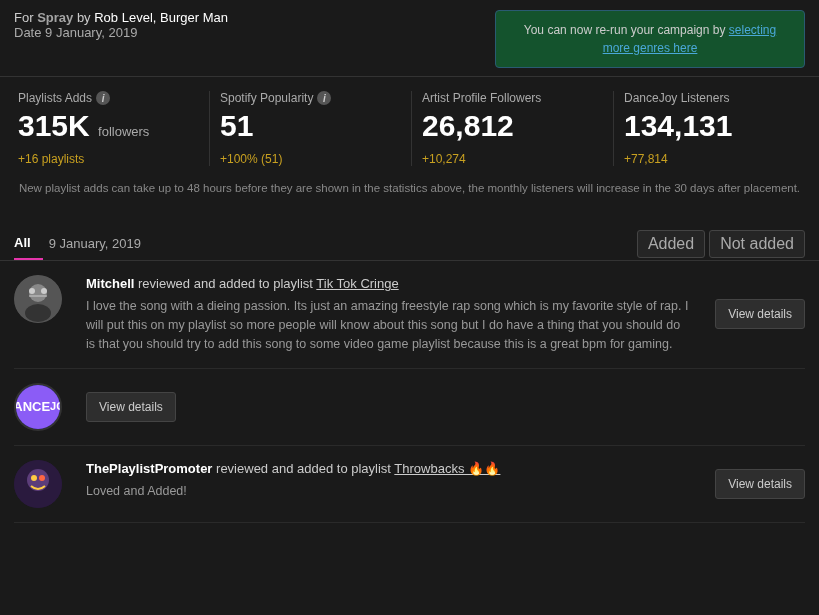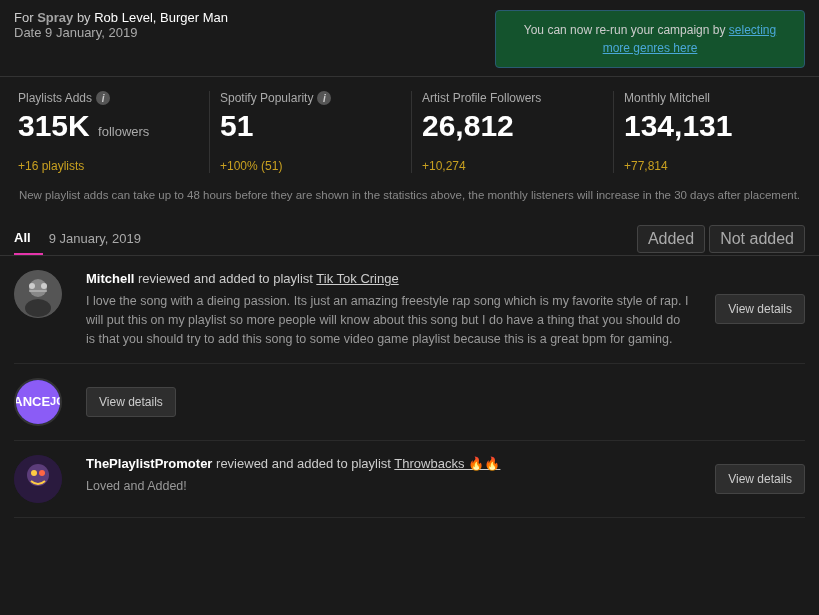--- a/index.html
+++ b/index.html
@@ -95,37 +95,37 @@
 
     .stat-value .unit {
       font-size: 13px;
       color: #aaa;
       font-weight: normal;
     }
 
     .stat-delta {
       font-size: 12px;
       color: #c8a020;
-      margin-top: 17px;
+      margin-top: 10px;
     }
 
     .note-text {
       padding: 8px 14px 14px 14px;
       font-size: 11.5px;
       color: #888;
       text-align: center;
       line-height: 1.5;
     }
 
     .tabs-row {
       display: flex;
       align-items: center;
       padding: 0 14px;
       border-bottom: 1px solid #333;
-      margin-top: 4px;
+      margin-top: 16px;
     }
 
     .tab-item {
       padding: 8px 12px 8px 0;
       margin-right: 6px;
       font-size: 13px;
       color: #aaa;
       cursor: pointer;
     }
 
@@ -278,21 +278,21 @@
     <div class="stat-label">
       <span>Artist Profile Followers</span>
     </div>
     <div class="stat-value">
       <span>26,812</span>
     </div>
     <div class="stat-delta">+10,274</div>
   </div>
   <div class="stat-block">
     <div class="stat-label">
-      <span>Monthly Mitchell</span>
+      <span>DanceJoy Listeners</span>
     </div>
     <div class="stat-value">
       <span>134,131</span>
     </div>
     <div class="stat-delta">+77,814</div>
   </div>
 </div>
 
 <div class="note-text">New playlist adds can take up to 48 hours before they are shown in the statistics above, the monthly listeners will increase in the 30 days after placement.</div>
 

